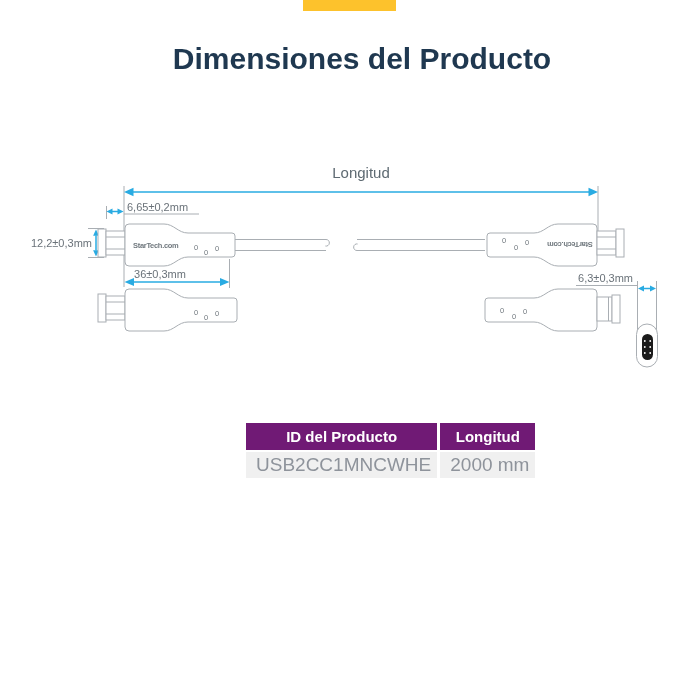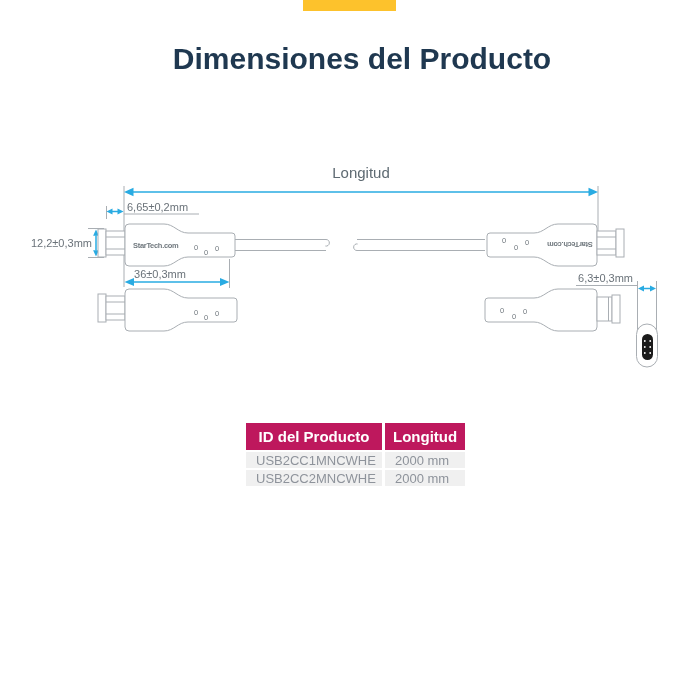--- a/index.html
+++ b/index.html
@@ -24,28 +24,28 @@
   .dimhead{fill:#29ABE2;stroke:none;}
   .dim-label{font-size:11px;fill:#6A7279;}
   .len-label{font-size:15px;fill:#5E6A72;}
   .brand-txt{font-size:7.5px;font-weight:bold;fill:#70787E;letter-spacing:-0.3px;}
   .zero{font-size:7.5px;fill:#70787E;}
   table.spec{
     position:absolute;top:421px;left:243px;
     border-collapse:separate;border-spacing:3px 2px;
   }
   table.spec th{
-    background:#be185d;color:#FFFFFF;font-size:15px;font-weight:bold;
+    background:#701a75;color:#FFFFFF;font-size:15px;font-weight:bold;
     height:27px;padding:0 8px;text-align:center;
   }
   table.spec th.col-id{min-width:120px;}
   table.spec th.col-len{min-width:52px;}
   table.spec td{
-    background:#F0F0F0;color:#8E939B;font-size:13px;
-    height:16px;padding:0 6px 0 10px;text-align:left;
+    background:#F0F0F0;color:#8E939B;font-size:19px;
+    height:26px;padding:0 6px 0 10px;text-align:left;
   }
 </style>
 </head>
 <body>
 
 <div class="accent-bar"></div>
 
 <h1 class="page-title">Dimensiones del Producto</h1>
 
 <svg class="diagram" width="700" height="700" viewBox="0 0 700 700">
@@ -169,18 +169,14 @@
     <tr>
       <th class="col-id">ID del Producto</th>
       <th class="col-len">Longitud</th>
     </tr>
   </thead>
   <tbody>
     <tr>
       <td>USB2CC1MNCWHE</td>
       <td>2000 mm</td>
     </tr>
-    <tr>
-      <td>USB2CC2MNCWHE</td>
-      <td>2000 mm</td>
-    </tr>
   </tbody>
 </table>
 
 </body></html>

